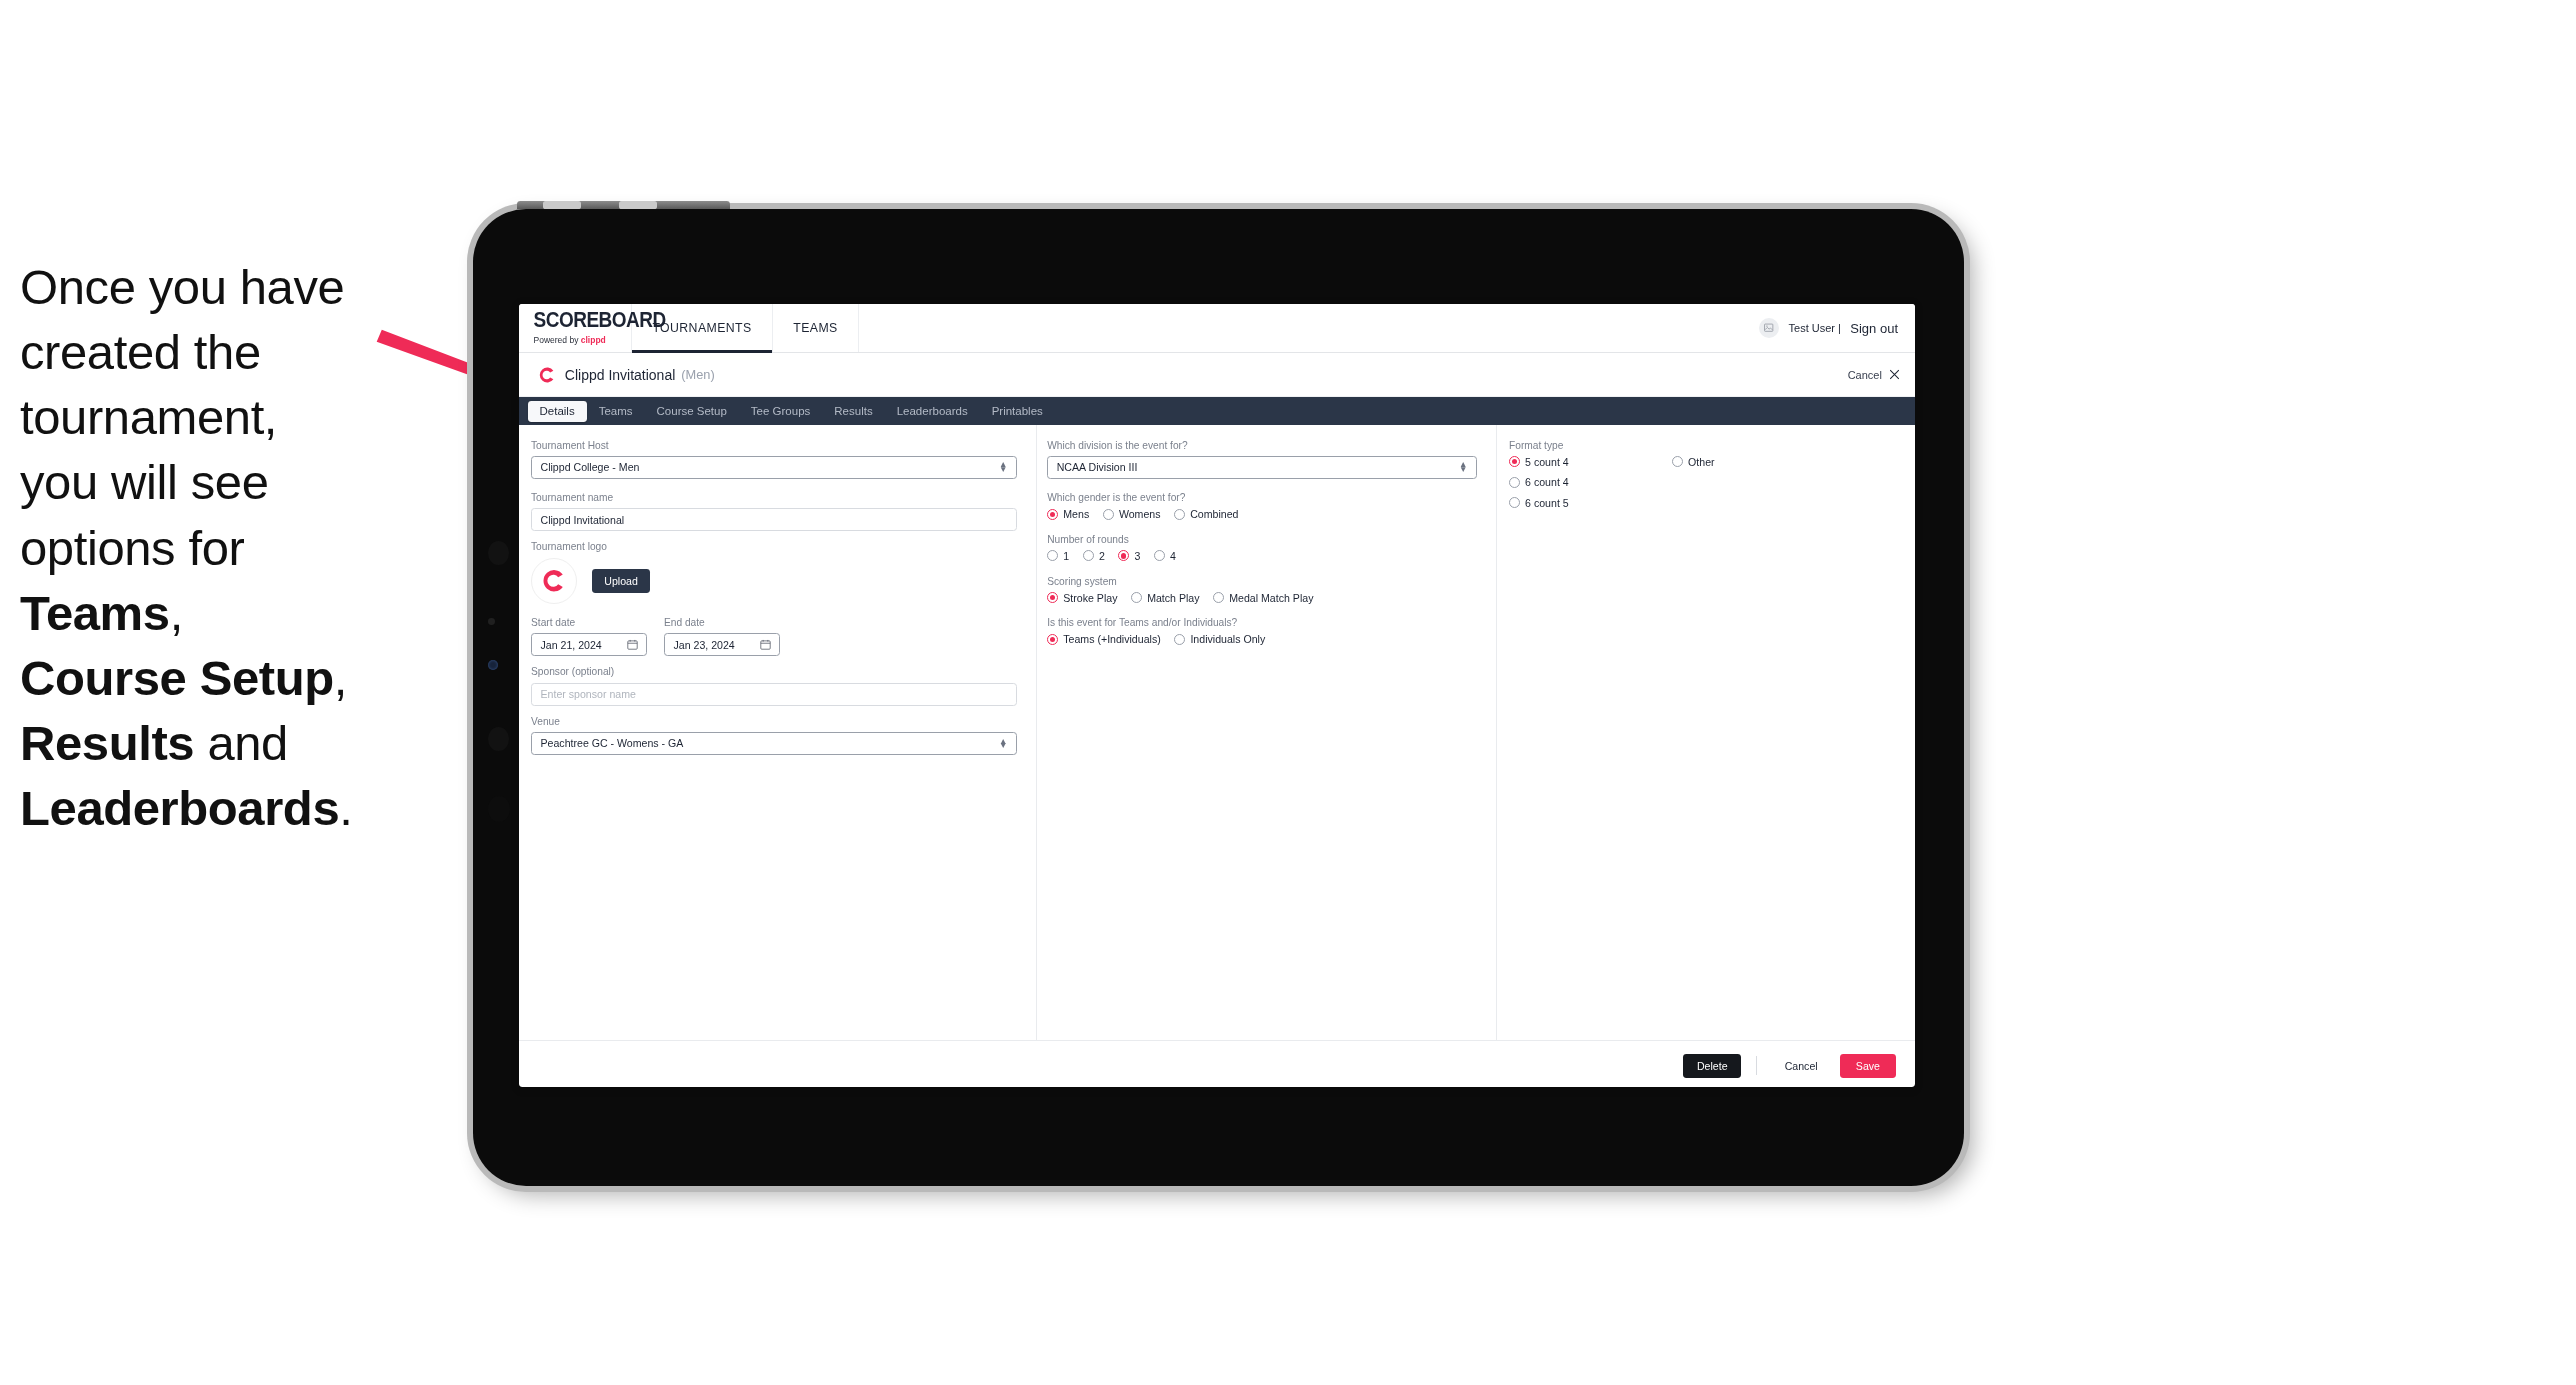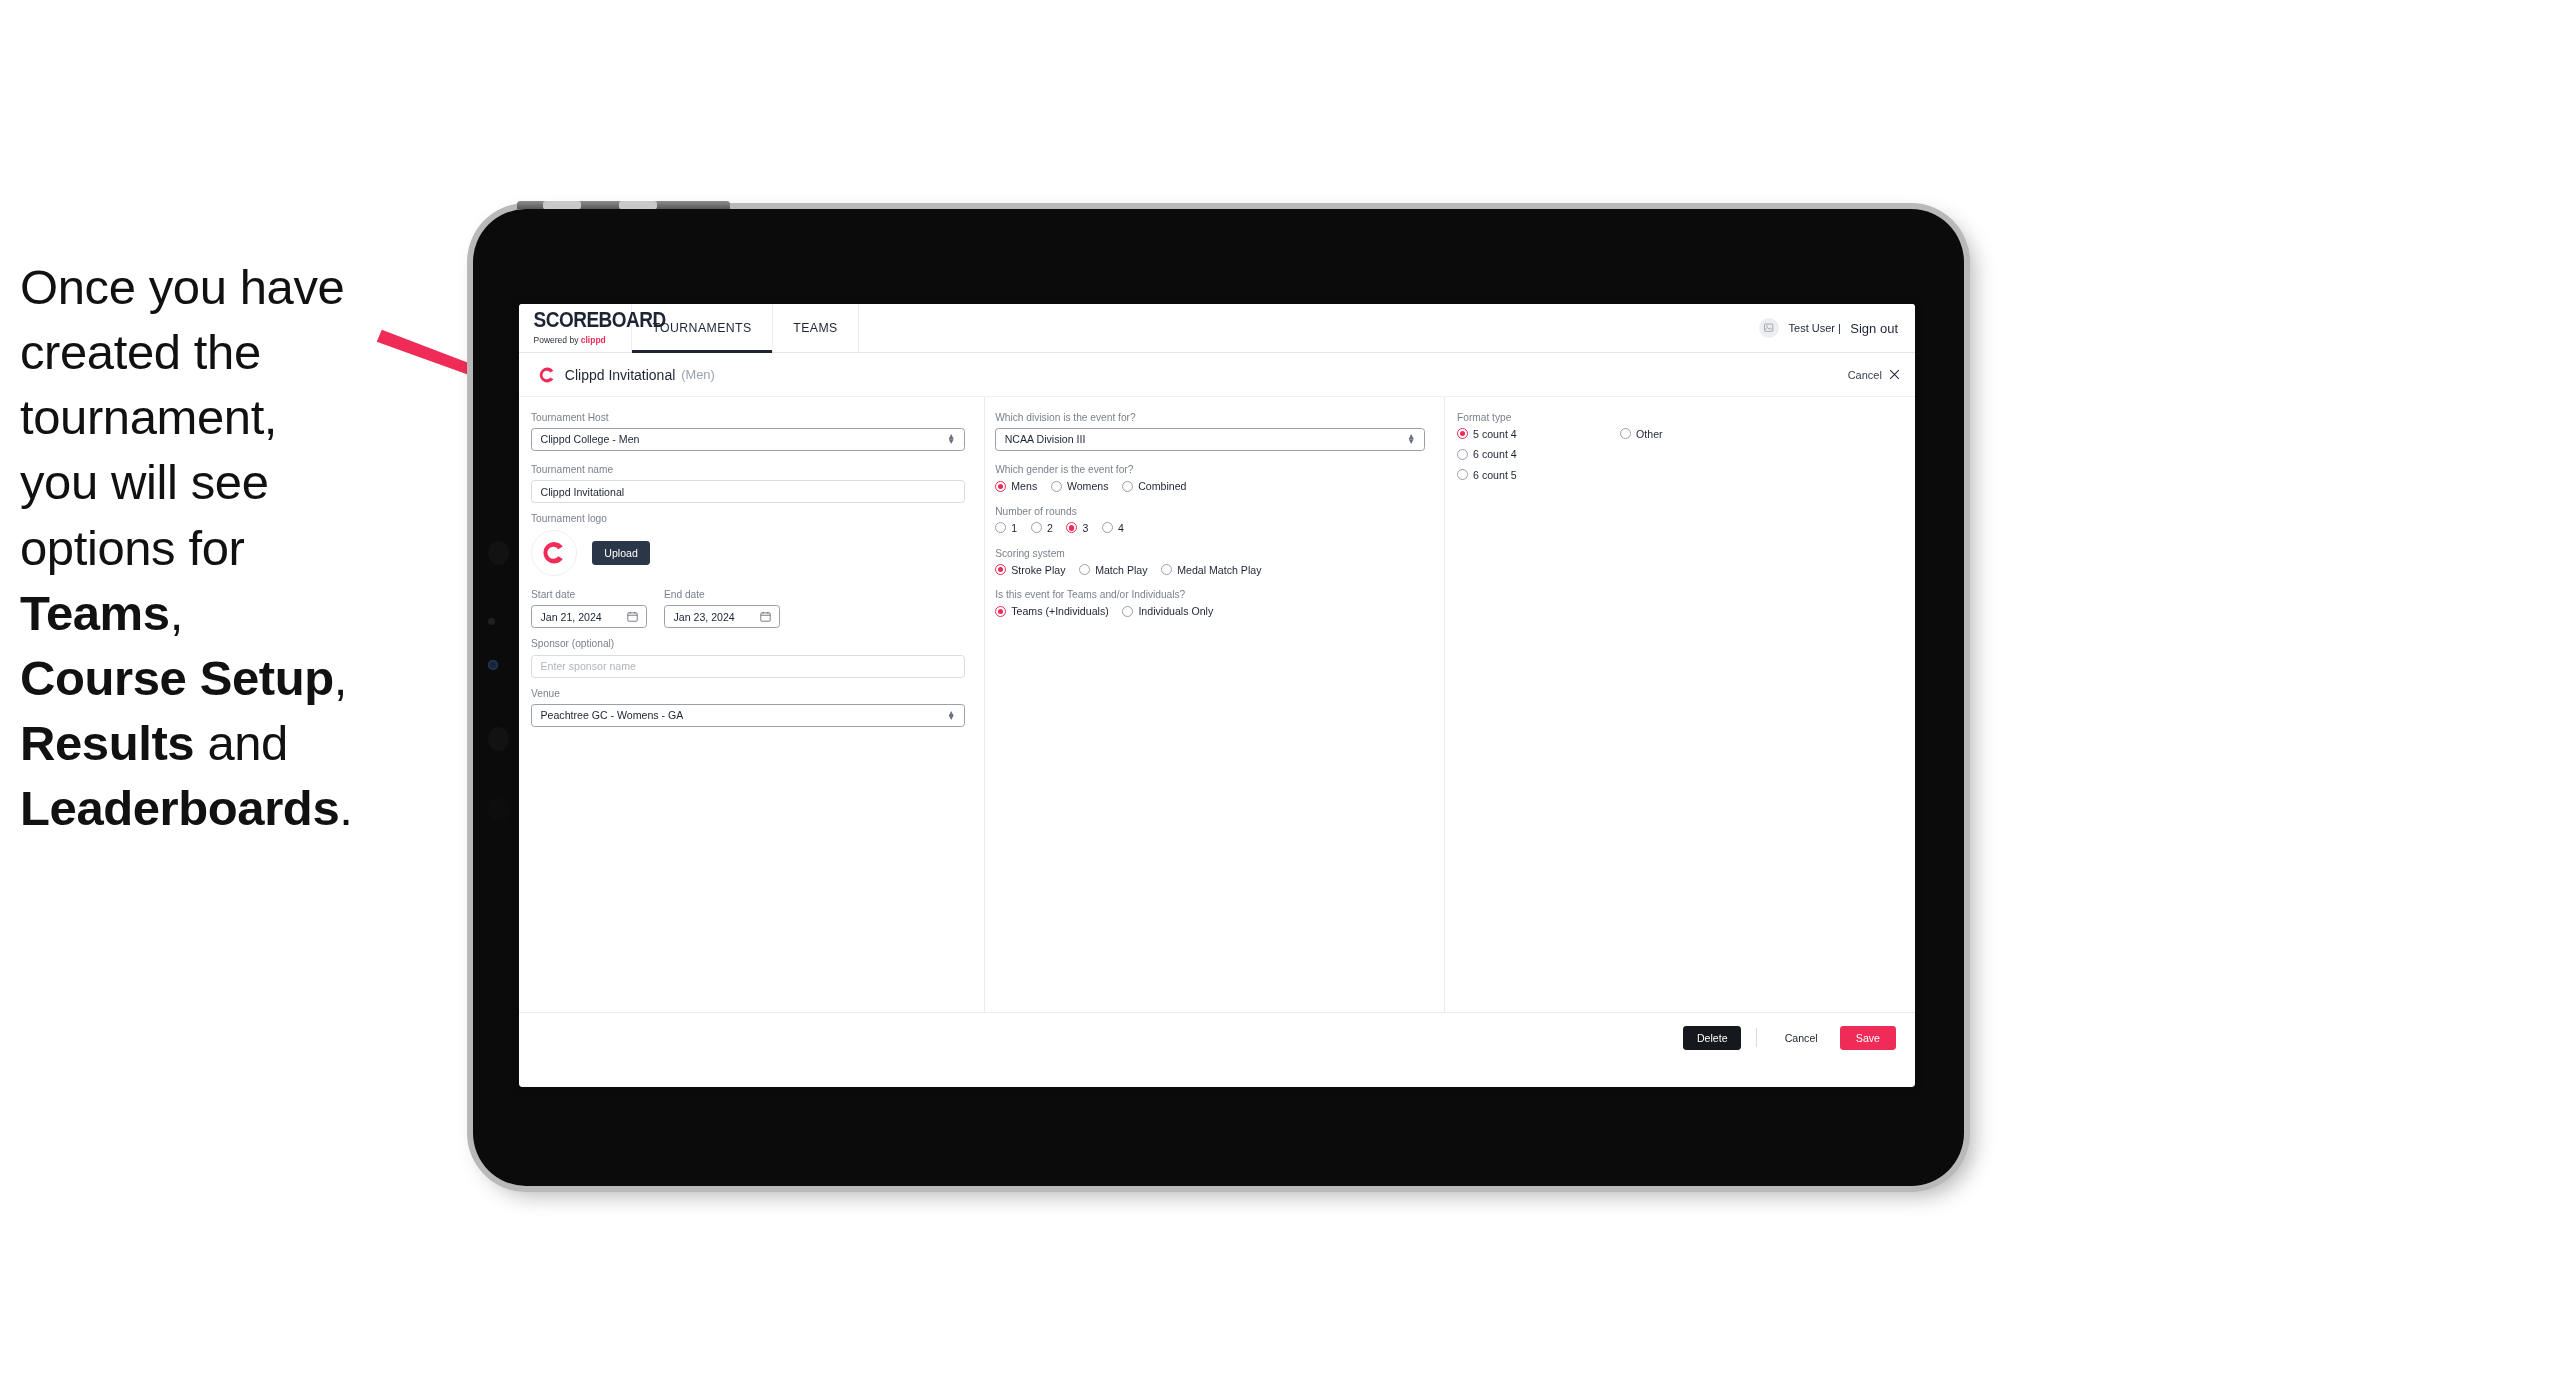--- a/index.html
+++ b/index.html
@@ -72,21 +72,21 @@
   #cancel-x{margin-left:6.8px;display:flex;align-items:center;cursor:pointer;}
 
   
   #tabstrip{height:28px;background:#2b3648;display:flex;align-items:center;padding-left:8.5px;}
   .tab{font-size:11.5px;color:#b3bac6;padding:0 12px;height:21px;line-height:21px;border-radius:3.4px;cursor:pointer;}
   .tab.active{background:#f7f8fa;color:#1d2433;font-weight:normal;box-shadow:0 0.9px 1.7px rgba(0,0,0,.25);}
 
   
   #formbody{display:flex;height:calc(783px - 48px - 43px - 28px - 49px);}
   .col{box-sizing:border-box;}
-  #col-left{width:466px;padding:14.5px 19px 0 12px;border-right:0.9px solid #e9ebee;}
+  #col-left{width:518px;padding:14.5px 19px 0 12px;border-right:0.9px solid #e9ebee;}
   #col-mid{width:460px;padding:14.5px 19px 0 10.2px;border-right:0.9px solid #e9ebee;}
   #col-right{flex:1;padding:14.5px 19px 0 12px;}
 
   .field-label{font-size:10.2px;color:#7b818d;margin-bottom:5.1px;}
   .input-box{
     height:23px;border:0.9px solid #9aa0aa;border-radius:3.4px;background:#fff;
     display:flex;align-items:center;padding:0 8.5px;box-sizing:border-box;font-size:10.6px;color:#1d2433;
   }
   .input-box.light{border-color:#d8dbe0;}
   .input-box.ph{color:#b0b5bd;}
@@ -191,20 +191,29 @@
       <div id="t-gender">(Men)</div>
       <div id="titlebar-spacer"></div>
       <div id="cancel-top">Cancel</div>
       <div id="cancel-x">
         <svg width="11" height="11" viewBox="0 0 14 14">
             <path d="M1.5 1.5 L12.5 12.5 M12.5 1.5 L1.5 12.5" stroke="#1d2433" stroke-width="1.3" fill="none"></path>
           </svg>
       </div>
     </div>
 
+    <div id="tabstrip">
+      <div class="tab active"><span>Details</span></div>
+      <div class="tab"><span>Teams</span></div>
+      <div class="tab"><span>Course Setup</span></div>
+      <div class="tab"><span>Tee Groups</span></div>
+      <div class="tab"><span>Results</span></div>
+      <div class="tab"><span>Leaderboards</span></div>
+      <div class="tab"><span>Printables</span></div>
+    </div>
 
     <div id="formbody">
 
       <div class="col" id="col-left">
 
         <div class="field-label">Tournament Host</div>
         <div class="input-box">
           <span>Clippd College - Men</span>
           <span class="stepper">▲<br>▼</span>
         </div>

